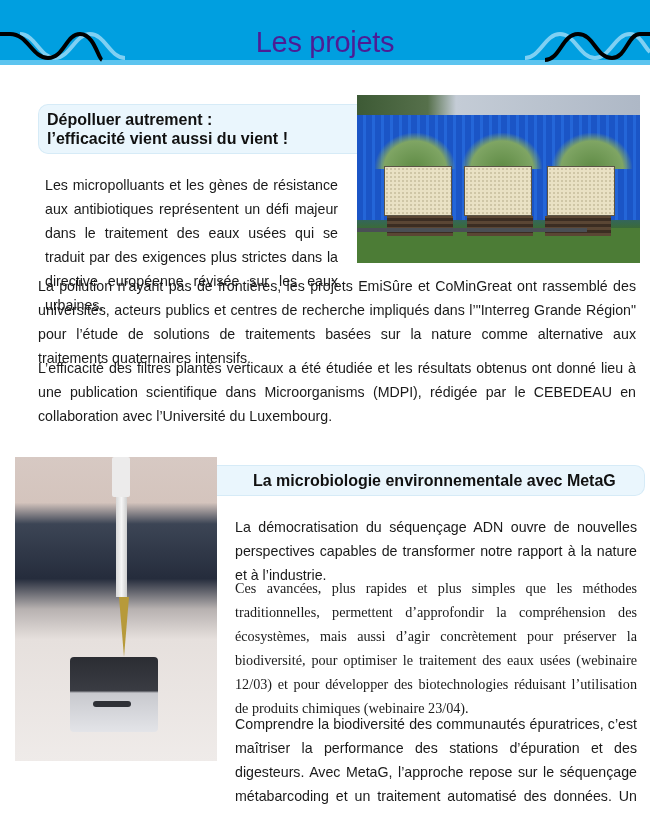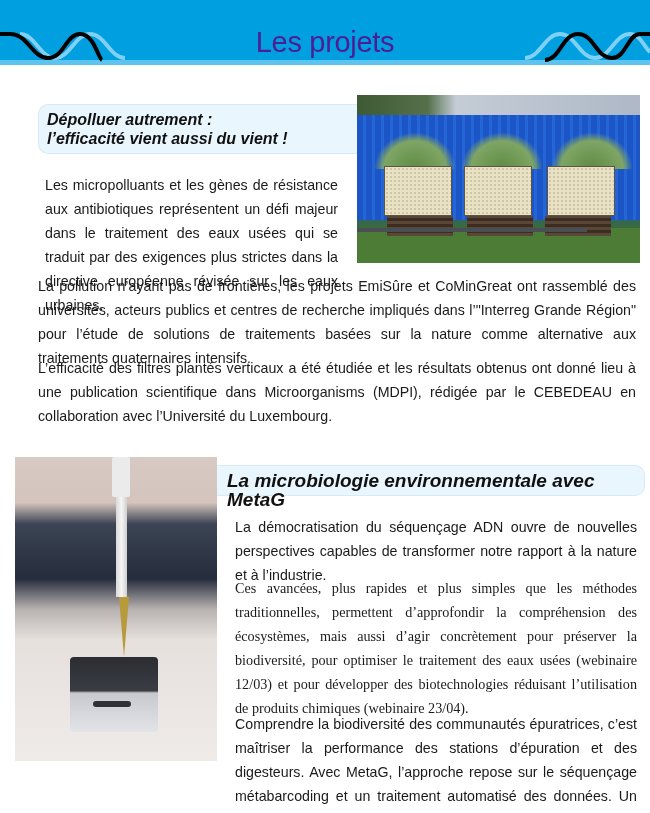--- a/index.html
+++ b/index.html
@@ -4,23 +4,23 @@
   <style>
     * { box-sizing: border-box; margin: 0; padding: 0; }
     html, body { width: 650px; height: 813px; background: #ffffff; overflow: hidden; }
     body { position: relative; font-family: "Liberation Sans", sans-serif; color: #1a1a1a; }
 
     .banner { position: absolute; left: 0; top: 0; width: 650px; height: 65px; background: #009fe0; overflow: hidden; }
     .banner .stripe { position: absolute; left: 0; right: 0; top: 60px; height: 5px; background: #5cc4ef; }
     .banner .title { position: absolute; left: 0; right: 0; top: 24px; text-align: center; color: #4c1d95; font-size: 29px; line-height: 36px; letter-spacing: -0.3px; }
     .banner svg { position: absolute; top: 28px; }
 
-    .heading-box { position: absolute; background: #eaf6fd; border: 1px solid #d6ebf7; font-weight: bold; color: #111; font-style: italic; }
+    .heading-box { position: absolute; background: #eaf6fd; border: 1px solid #d6ebf7; font-weight: bold; color: #111; }
     .hb1 { left: 38px; top: 104px; width: 322px; height: 50px; border-radius: 10px 0 0 10px; border-right: none; padding: 5px 0 0 8px; font-size: 16px; line-height: 19px; }
-    .hb2 { left: 217px; top: 465px; width: 428px; height: 31px; border-radius: 0 10px 10px 0; border-left: none; padding: 5px 0 0 10px; font-size: 19px; line-height: 19px; }
+    .hb2 { left: 217px; top: 465px; width: 428px; height: 31px; border-radius: 0 10px 10px 0; border-left: none; padding: 5px 0 0 36px; font-size: 16px; line-height: 19px; }
 
     .photo1 { position: absolute; left: 357px; top: 95px; width: 283px; height: 168px; overflow: hidden;
       background: linear-gradient(180deg, #6f8a74 0%, #b6bfcc 10%, #1f5fd0 22%, #1d58c8 60%, #3c6b32 80%, #4f7f3a 100%); }
     .photo1 .sky { position:absolute; left:0; top:0; width:100%; height:22px; background: linear-gradient(90deg,#3d5a35 0%,#56704b 25%,#c4ccd6 35%,#aeb8c6 100%); }
     .photo1 .container { position:absolute; left:0; top:20px; width:100%; height:105px; background: repeating-linear-gradient(90deg,#1b55c6 0 6px,#2466d8 6px 9px); }
     .photo1 .grass { position:absolute; left:0; bottom:0; width:100%; height:35px; background: #4c7c36; }
     .photo1 .box { position:absolute; top:71px; width:68px; height:50px; background: radial-gradient(#cfc6a6 1px, #e9e1c4 1px) 0 0/4px 4px; border:1px solid #5b5445; }
     .photo1 .plant { position:absolute; top:38px; width:80px; height:36px; background: radial-gradient(ellipse at 50% 100%, #5e8a44 0%, #7fa564 55%, rgba(127,165,100,0) 72%); }
     .photo1 .pallet { position:absolute; top:121px; width:66px; height:20px; background: repeating-linear-gradient(0deg,#5a4634 0 3px,#3b2d22 3px 6px); }
     .photo1 .pipe { position:absolute; left:0; top:133px; width:230px; height:4px; background:#4a4f55; }

